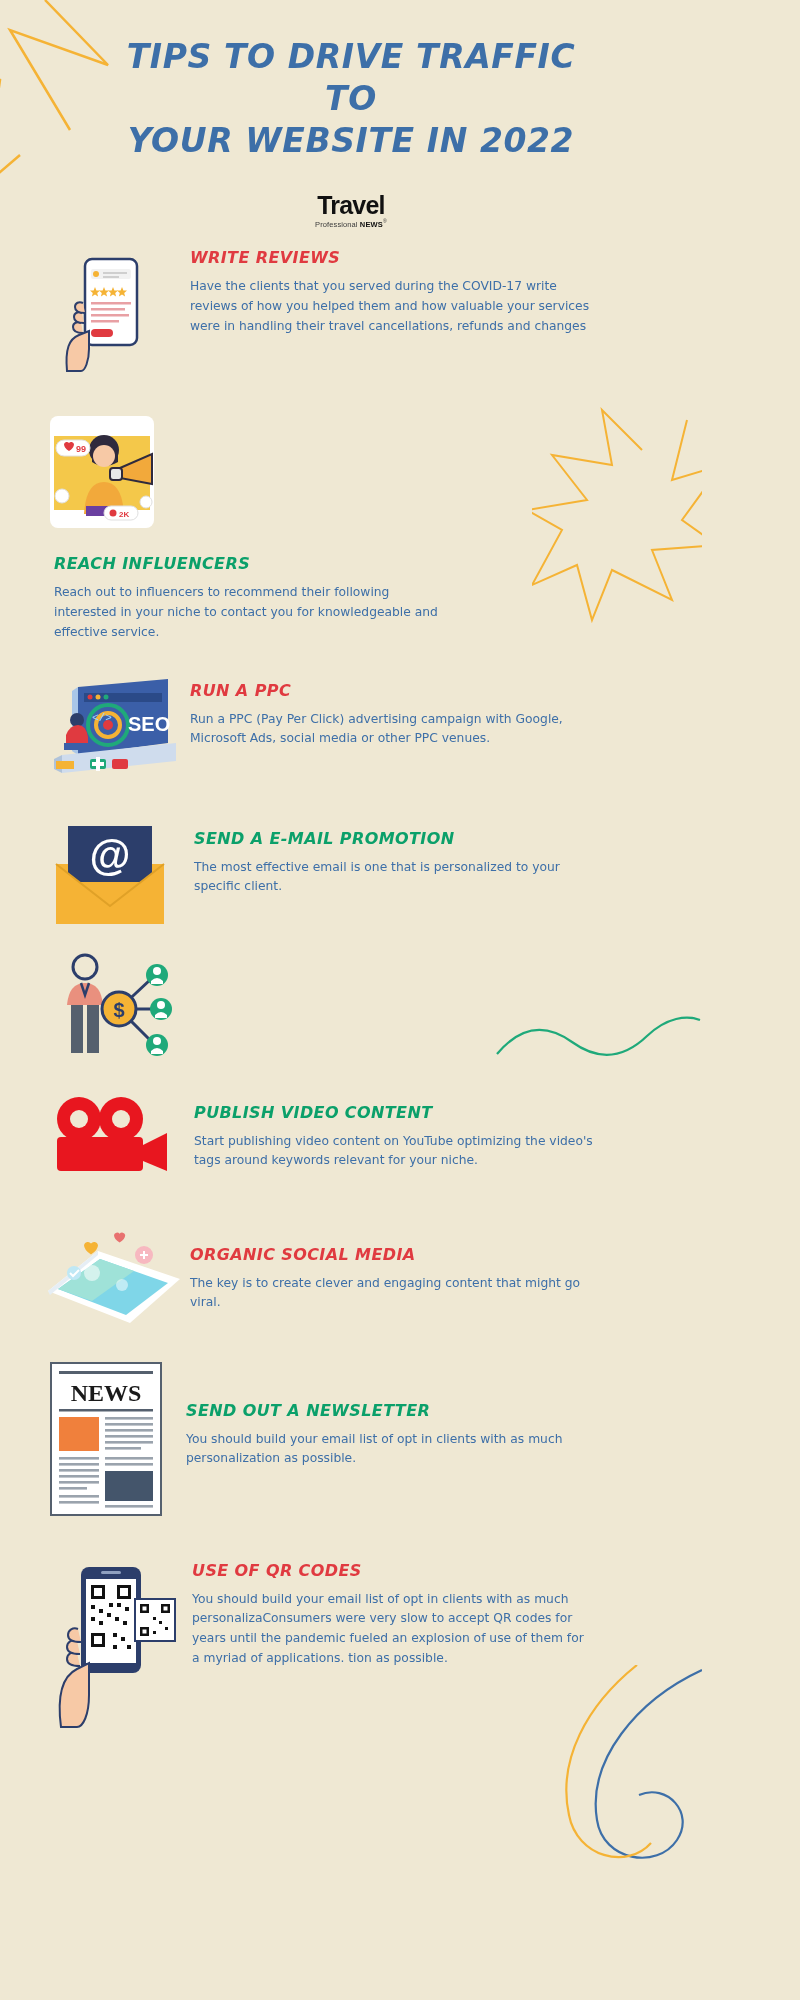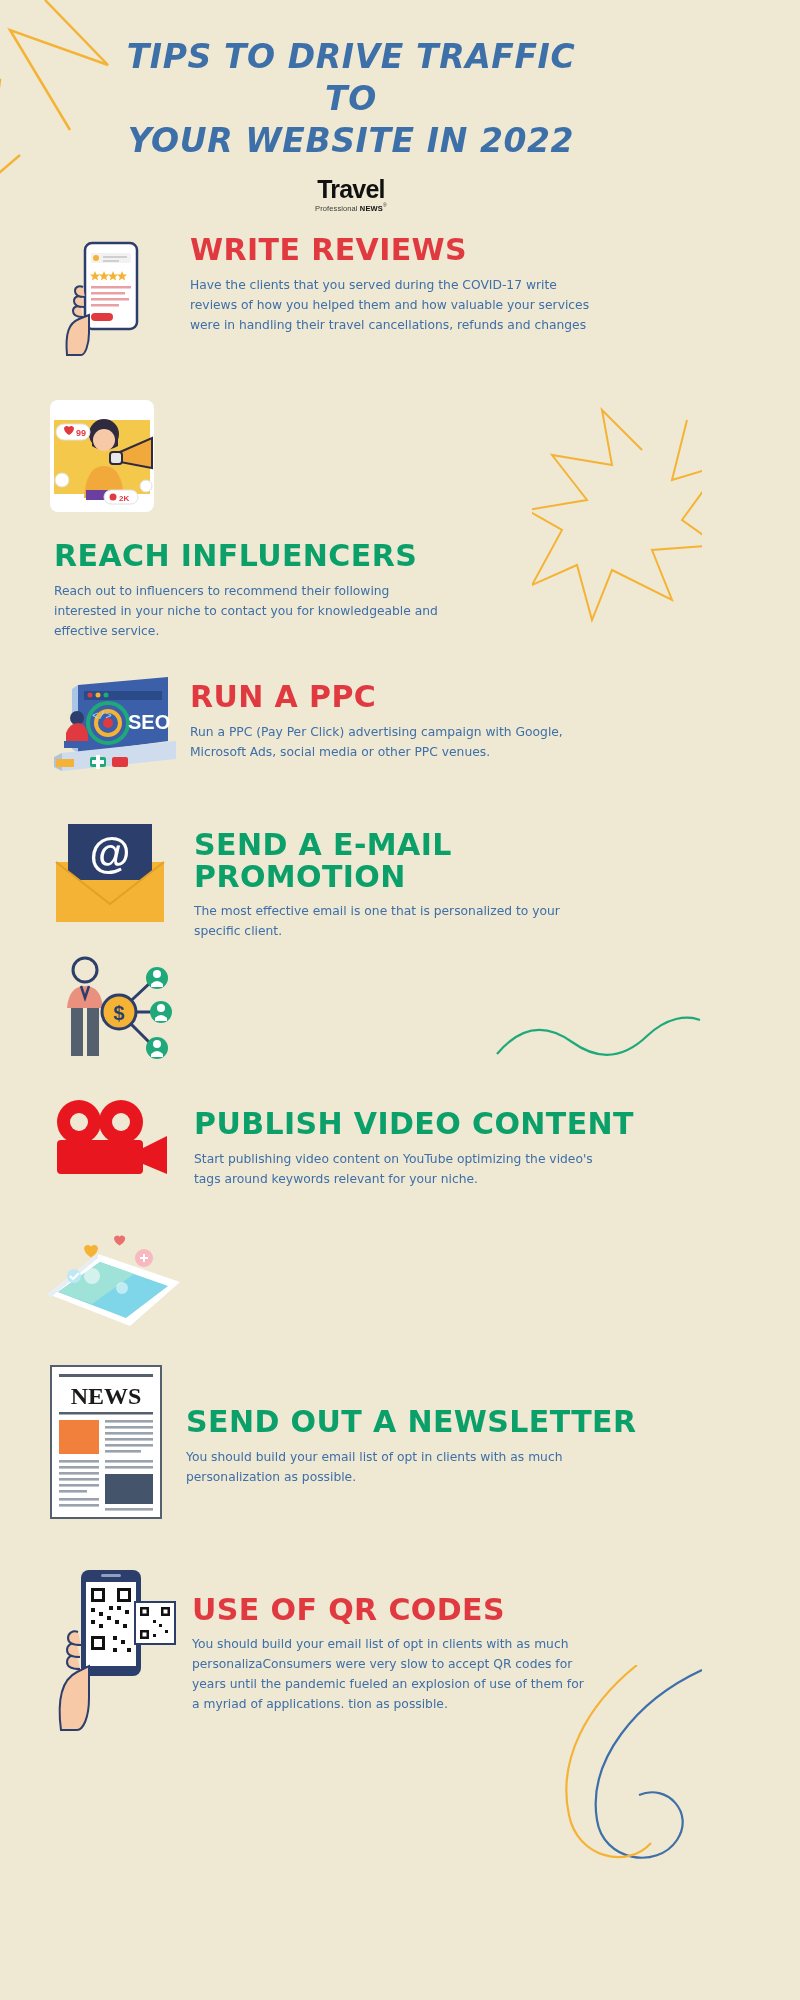--- a/index.html
+++ b/index.html
@@ -45,21 +45,21 @@
     font-style: italic;
     font-size: 33px;
     line-height: 1.28;
     letter-spacing: 0.6px;
     color: #3d6fa8;
     text-transform: uppercase;
     padding: 0 120px;
   }
 
   .logo-wrap {
-    margin-top: 14px;
+    margin-top: 30px;
     display: inline-block;
     text-align: center;
     line-height: 1;
   }
   .logo-main {
     font-family: "Liberation Sans", sans-serif;
     font-weight: bold;
     font-size: 25px;
     letter-spacing: -0.8px;
     color: #111111;
@@ -94,21 +94,22 @@
   }
 
   .tip-body {
     flex: 1 1 auto;
     padding-top: 6px;
   }
 
   .tip-heading {
     font-family: "DejaVu Sans", sans-serif;
     font-weight: bold;
-    font-size: 30px;
+    font-style: italic;
+    font-size: 16px;
     letter-spacing: 0.4px;
     text-transform: uppercase;
     line-height: 1.05;
     margin-bottom: 10px;
   }
   .tip-heading.red { color: #e03a40; }
   .tip-heading.green { color: #0ba06a; }
 
   .tip-text {
     font-family: "DejaVu Sans", sans-serif;
@@ -128,21 +129,21 @@
   .r4 { margin-top: 18px; }
   .r4 .tip-body { padding-left: 14px; padding-top: 22px; }
   .r5 { margin-top: 10px; }
   .r5 .tip-body { padding-left: 14px; padding-top: 18px; }
   .r6 { margin-top: 12px; }
   .r6 .tip-body { padding-left: 14px; padding-top: 24px; }
   .r7 { margin-top: 18px; }
   .r7 .tip-body { padding-left: 0px; padding-top: 28px; }
   .r8 { margin-top: 10px; }
   .r8 .tip-body { padding-left: 14px; padding-top: 44px; }
-  .r9 { margin-top: 20px; align-items: center; }
+  .r9 { margin-top: 20px; }
   .r9 .tip-body { padding-left: 12px; padding-top: 14px; }
 
   .r7 .tip-icon { flex-basis: 150px; }
   .r8 .tip-icon { flex-basis: 132px; align-items: flex-start; height: 170px; }
   .r9 .tip-icon { flex-basis: 140px; align-items: flex-start; height: 190px; }
   .r5 .tip-icon, .r6 .tip-icon { height: 120px; }
 
   svg { display: block; }
 </style>
 </head>
@@ -345,20 +346,24 @@
           </g>
           <g fill="#e8716f">
             <path d="M74,6 a3.2,3.2 0 0 1 5.6,-1.2 a3.2,3.2 0 0 1 5.6,1.2 q0,4 -5.6,7.6 q-5.6,-3.6 -5.6,-7.6z"></path>
           </g>
           <circle cx="104" cy="26" r="9" fill="#f7b8c0"></circle>
           <path d="M100,26 h8 M104,22 v8" stroke="#ffffff" stroke-width="2"></path>
           <circle cx="34" cy="44" r="7" fill="#bfe8f5"></circle>
           <path d="M30,44 l3,3 l6,-6" stroke="#ffffff" stroke-width="2" fill="none"></path>
         </svg>
       </div>
+      <div class="tip-body">
+        <div class="tip-heading red">Organic Social Media</div>
+        <div class="tip-text">The key is to create clever and engaging content that might go viral.</div>
+      </div>
     </div>
 
     <div class="tip r8">
       <div class="tip-icon">
         <svg width="122" height="160" viewBox="0 0 122 160">
           <rect x="6" y="4" width="110" height="152" fill="#ffffff" stroke="#55606e" stroke-width="2"></rect>
           <rect x="14" y="12" width="94" height="3" fill="#55606e"></rect>
           <text x="61" y="42" text-anchor="middle" font-family="Liberation Serif, serif" font-size="24" font-weight="bold" fill="#1a1a1a">NEWS</text>
           <rect x="14" y="50" width="94" height="2.5" fill="#55606e"></rect>
           <rect x="14" y="58" width="40" height="34" fill="#f0803c"></rect>

